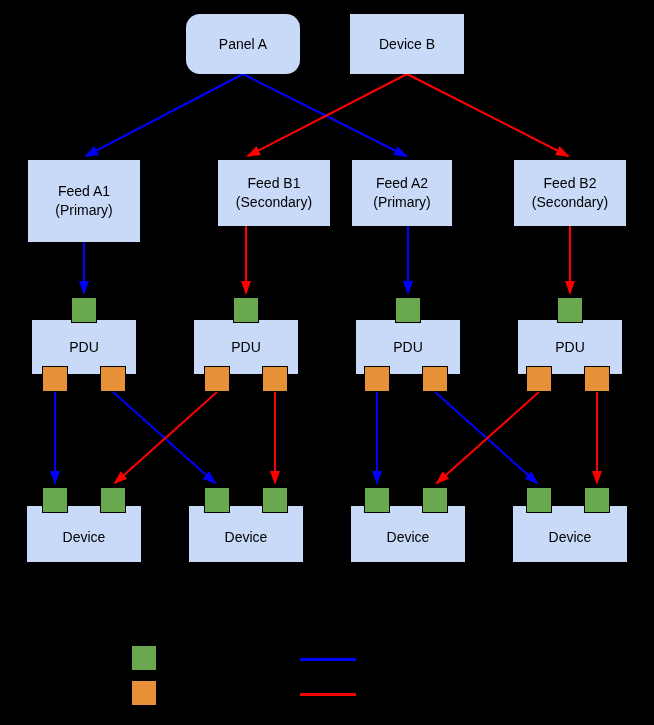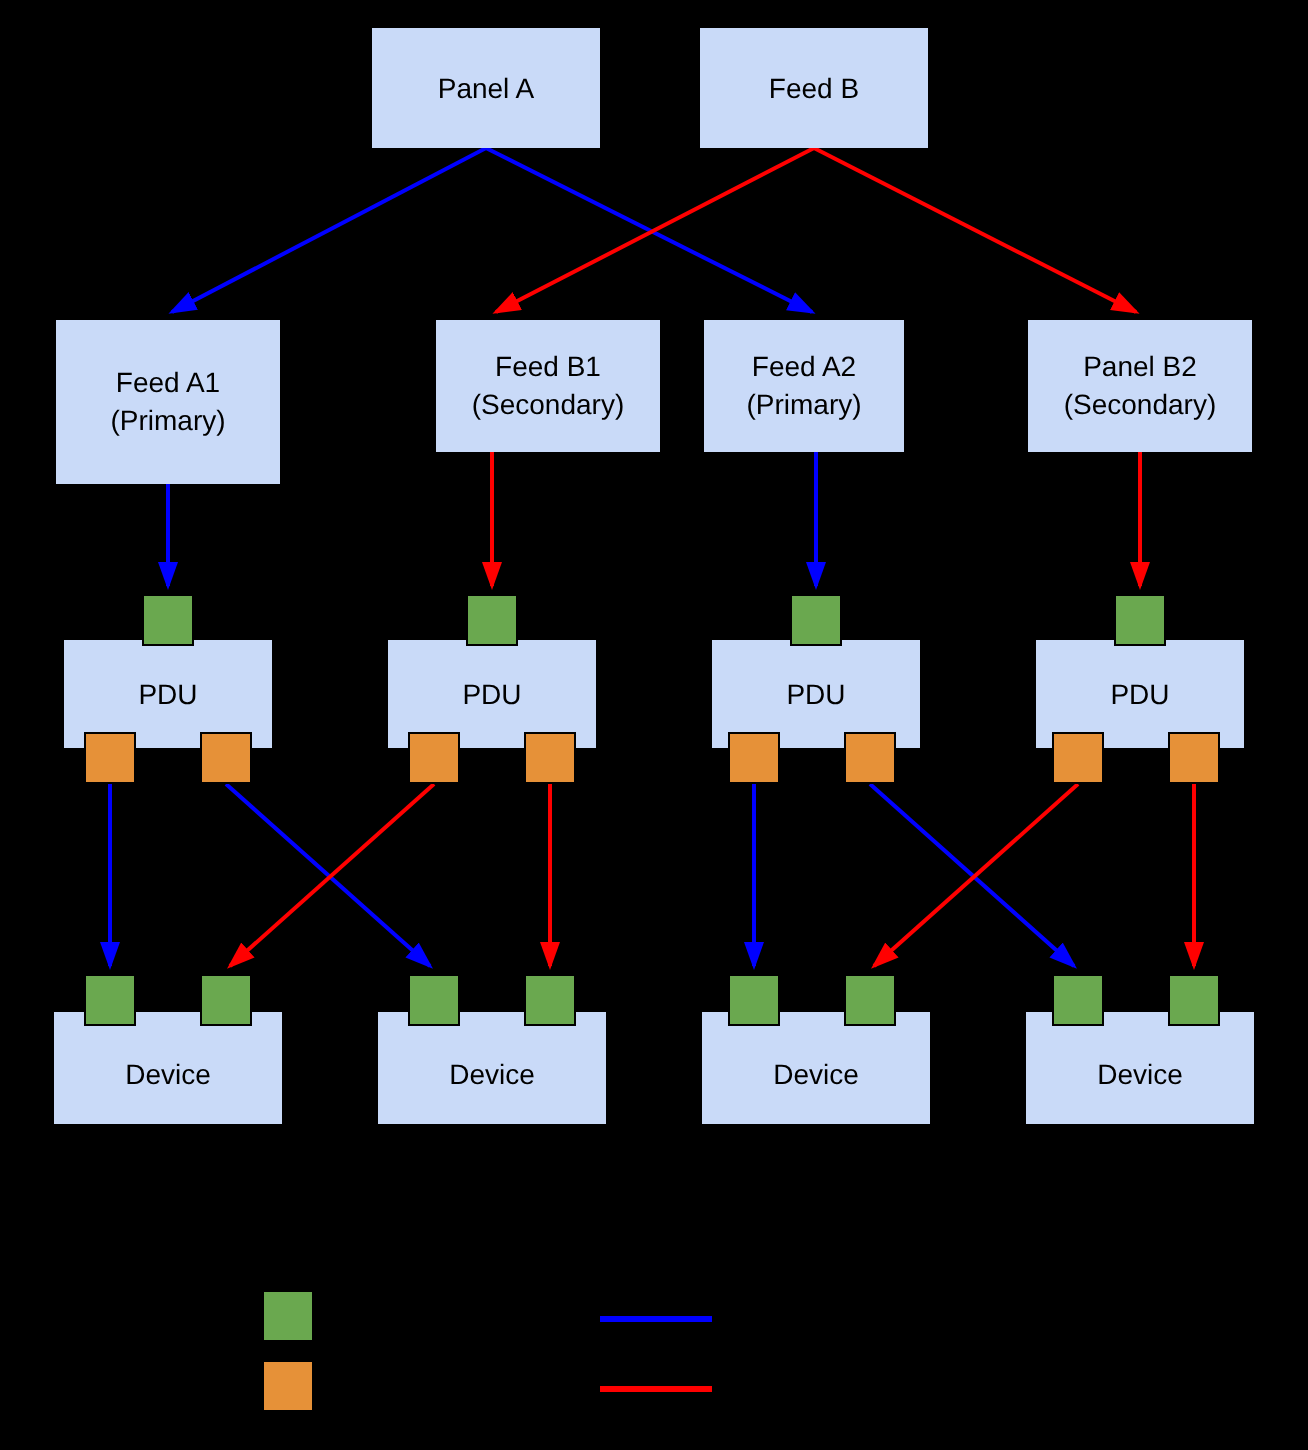--- a/index.html
+++ b/index.html
@@ -48,41 +48,41 @@
     <line x1="113" y1="392" x2="215" y2="483" stroke="#0000ff" stroke-width="2" marker-end="url(#ab)"></line>
     <line x1="217" y1="392" x2="115" y2="483" stroke="#ff0000" stroke-width="2" marker-end="url(#ar)"></line>
     <line x1="275" y1="392" x2="275" y2="483" stroke="#ff0000" stroke-width="2" marker-end="url(#ar)"></line>
 
     <line x1="377" y1="392" x2="377" y2="483" stroke="#0000ff" stroke-width="2" marker-end="url(#ab)"></line>
     <line x1="435" y1="392" x2="537" y2="483" stroke="#0000ff" stroke-width="2" marker-end="url(#ab)"></line>
     <line x1="539" y1="392" x2="437" y2="483" stroke="#ff0000" stroke-width="2" marker-end="url(#ar)"></line>
     <line x1="597" y1="392" x2="597" y2="483" stroke="#ff0000" stroke-width="2" marker-end="url(#ar)"></line>
   </svg>
 
-  <div class="node" style="left:186px;top:14px;width:114px;height:60px;">
+  <div class="node" style="left:186px;top:14px;width:114px;height:60px;border-radius:14px;">
     <span>Panel A</span>
   </div>
   <div class="node" style="left:350px;top:14px;width:114px;height:60px;">
-    <span>Feed B</span>
+    <span>Device B</span>
   </div>
 
   <div class="node" style="left:28px;top:160px;width:112px;height:82px;">
     <span>Feed A1</span>
     <span>(Primary)</span>
   </div>
   <div class="node" style="left:190px;top:160px;width:112px;height:66px;margin-left:28px;">
     <span>Feed B1</span>
     <span>(Secondary)</span>
   </div>
   <div class="node" style="left:352px;top:160px;width:100px;height:66px;">
     <span>Feed A2</span>
     <span>(Primary)</span>
   </div>
   <div class="node" style="left:514px;top:160px;width:112px;height:66px;">
-    <span>Panel B2</span>
+    <span>Feed B2</span>
     <span>(Secondary)</span>
   </div>
 
   <div class="node" style="left:32px;top:320px;width:104px;height:54px;">
     <span>PDU</span>
   </div>
   <div class="node" style="left:194px;top:320px;width:104px;height:54px;">
     <span>PDU</span>
   </div>
   <div class="node" style="left:356px;top:320px;width:104px;height:54px;">

